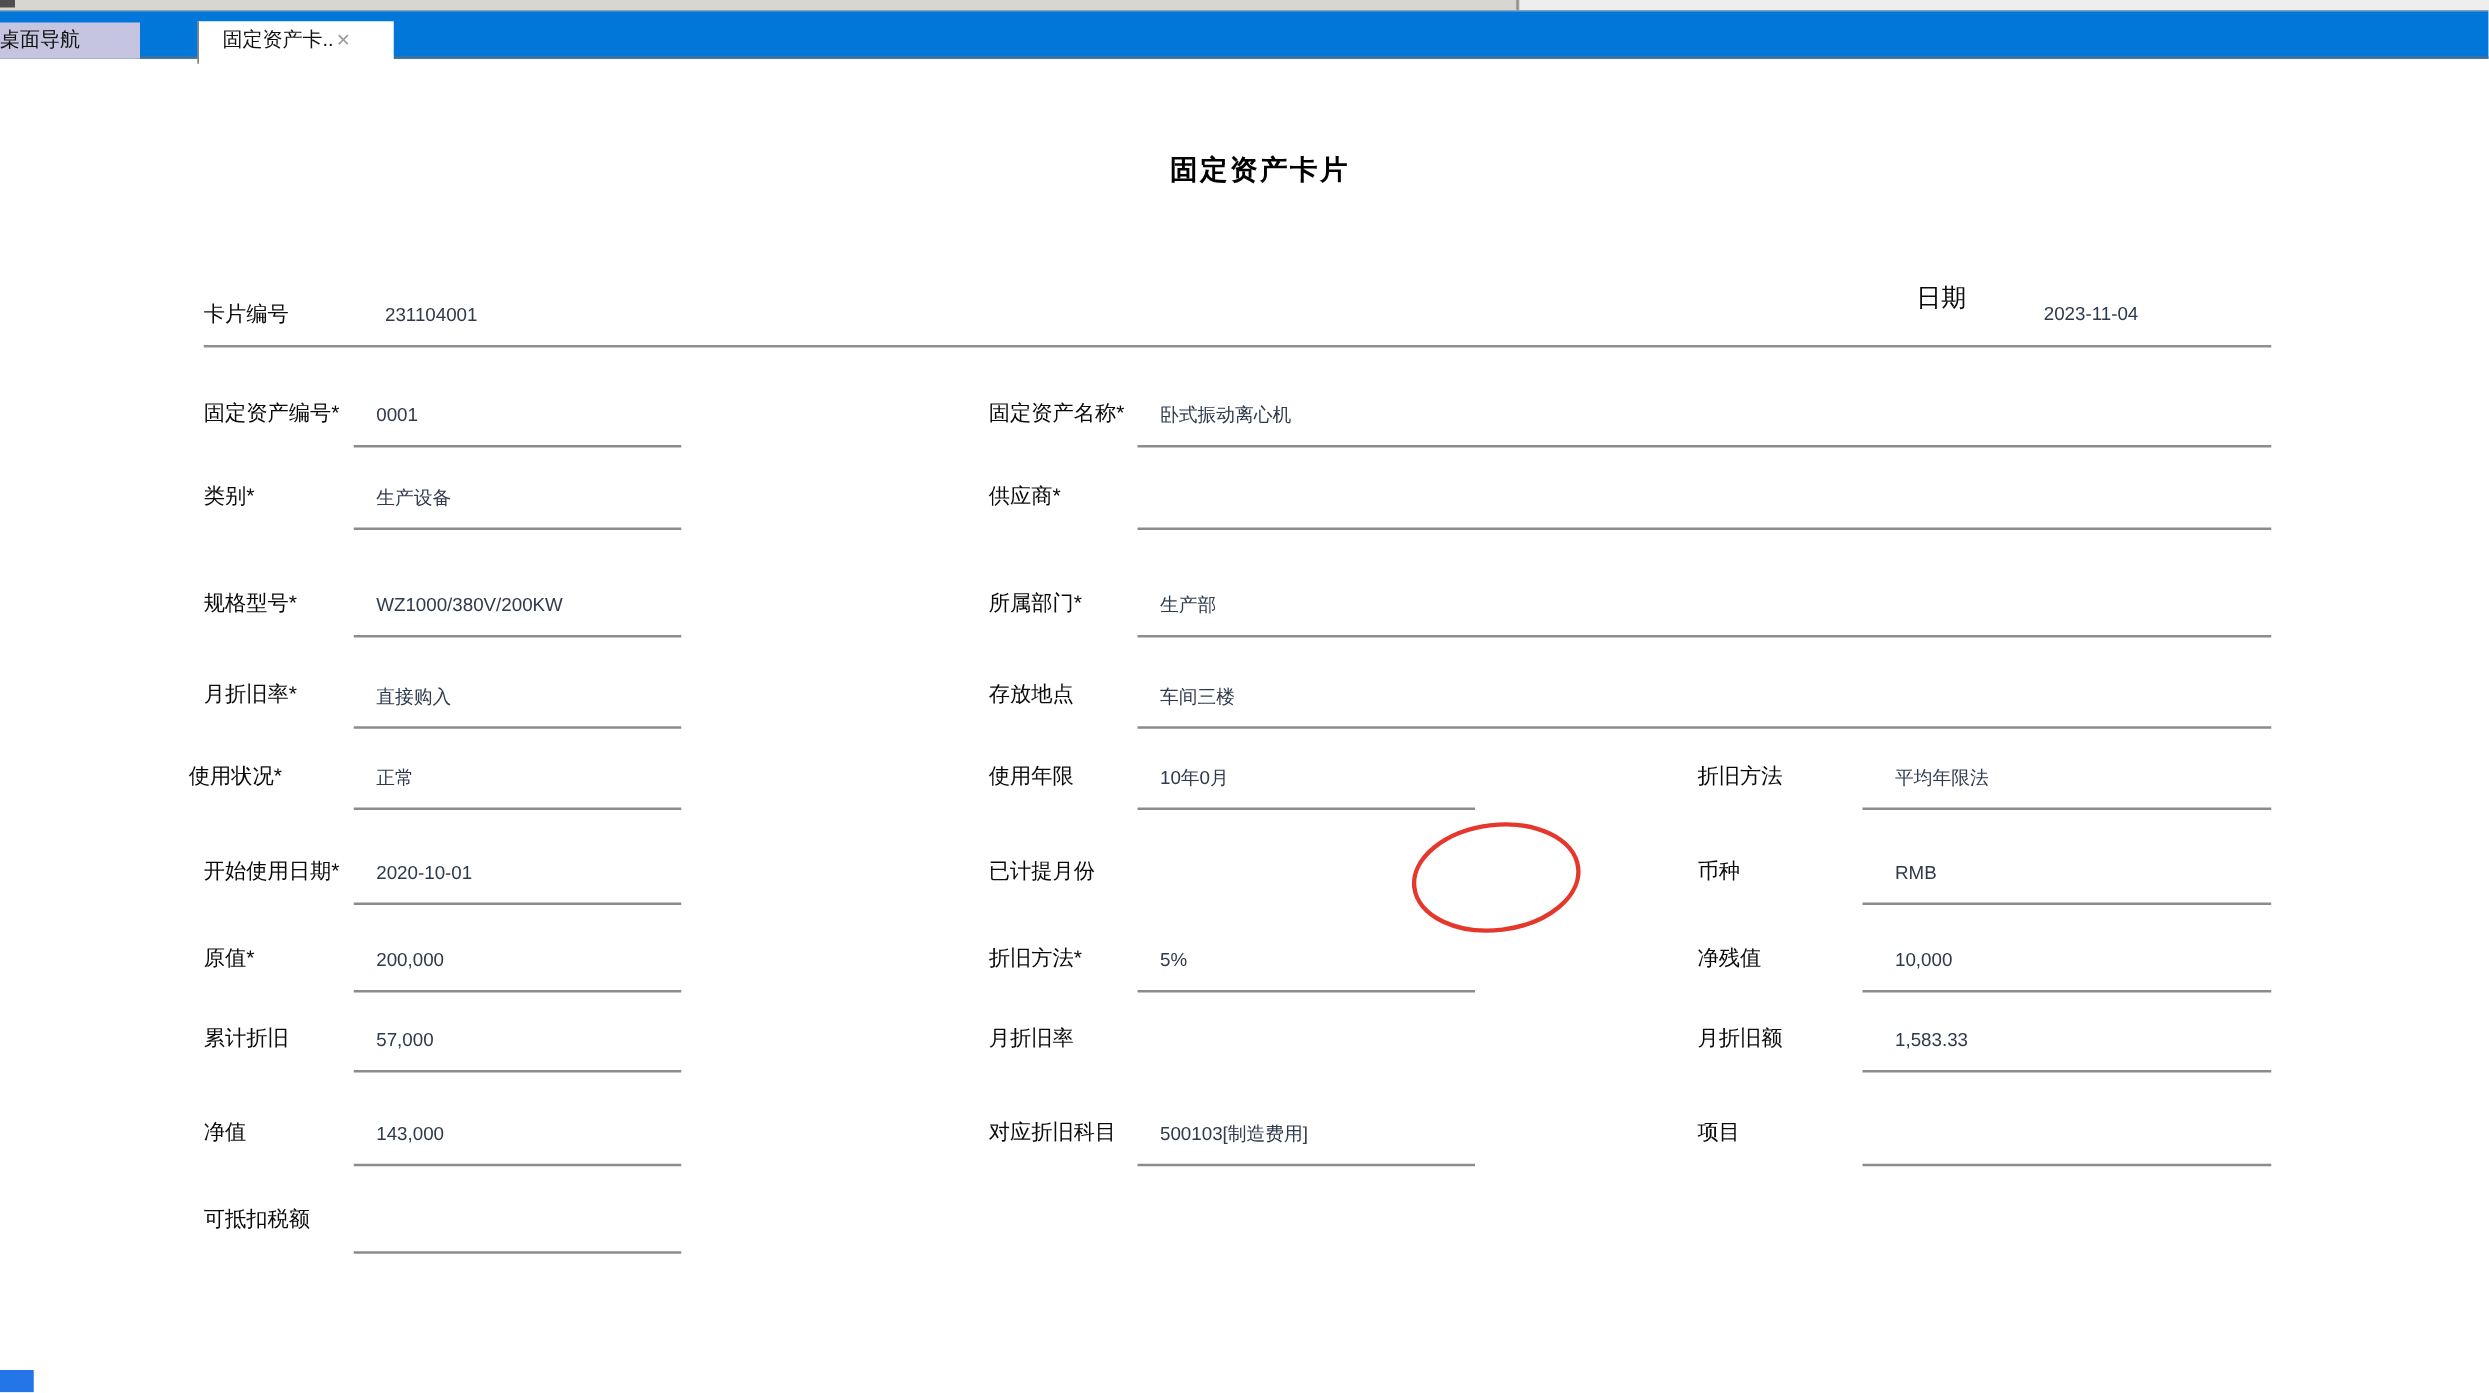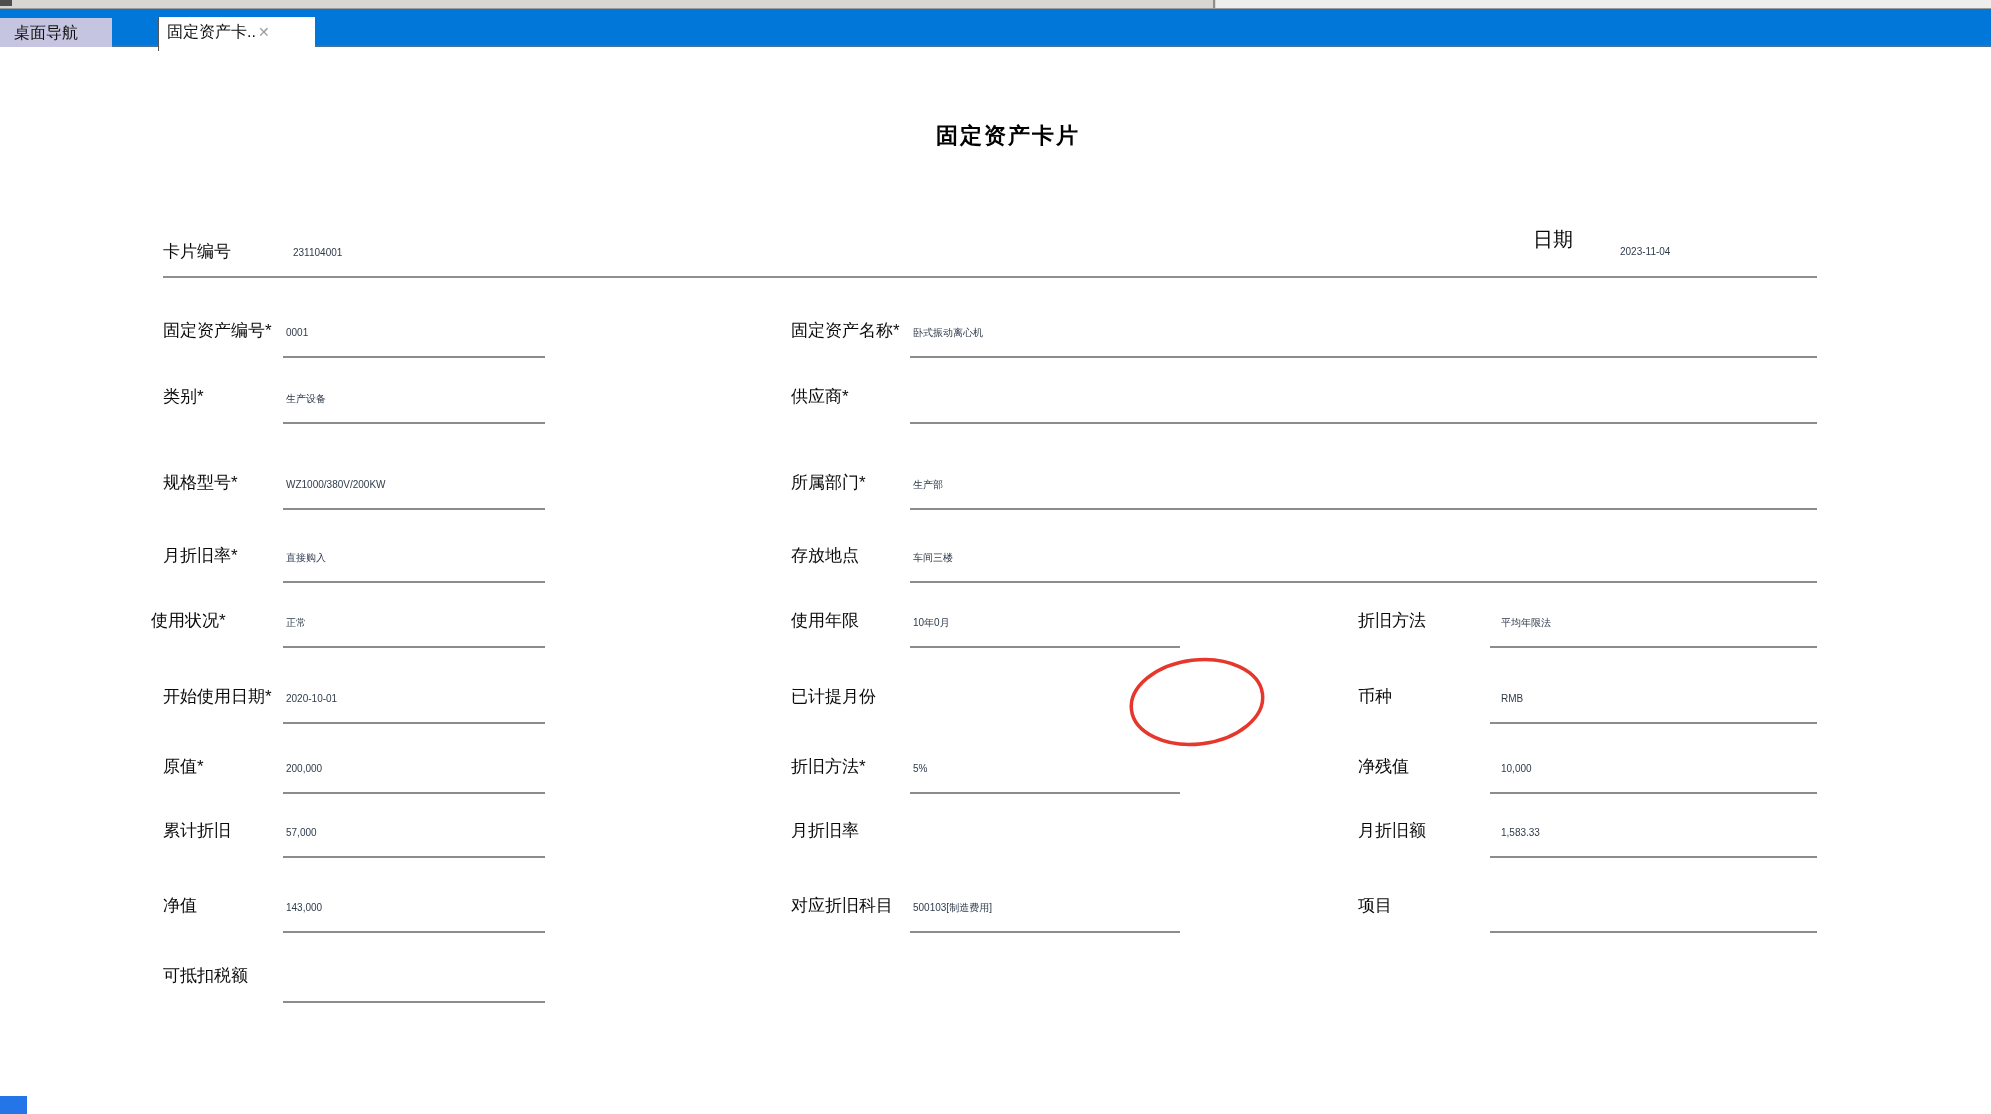--- a/index.html
+++ b/index.html
@@ -7,30 +7,30 @@
           font-family:"Liberation Sans","DejaVu Sans",sans-serif;overflow:hidden;}
 
   
   .top-strip{position:absolute;left:0;top:0;width:1991px;height:8px;background:#d8d6d1;border-bottom:1px solid #9b9b9b;}
   .strip-right{position:absolute;left:1216px;top:0;width:775px;height:8px;background:#eeeeec;}
   .strip-divider{position:absolute;left:1213px;top:0;width:2px;height:8px;background:#8f8f8f;}
   .strip-notch{position:absolute;left:0;top:0;width:12px;height:6px;background:#4e4e4e;}
   .blue-bar{position:absolute;left:0;top:9px;width:1991px;height:36px;background:#0277da;border-bottom:2px solid #46709c;}
 
   .tab{position:absolute;font-size:16px;color:#111;white-space:nowrap;cursor:default;}
-  .tab-home{left:0;top:18px;width:112px;height:29px;background:#c6c5e1;line-height:29px;padding-left:14px;box-sizing:border-box;overflow:hidden;}
-  .tab-active{left:158px;top:17px;width:157px;height:34px;background:#ffffff;line-height:30px;padding-left:8px;box-sizing:border-box;border-left:1px solid #555;z-index:3;}
+  .tab-home{left:0;top:18px;width:112px;height:29px;background:#c6c5e1;line-height:29px;padding-left:0;box-sizing:border-box;overflow:hidden;}
+  .tab-active{left:158px;top:17px;width:157px;height:34px;background:#ffffff;line-height:30px;padding-left:19px;box-sizing:border-box;border-left:1px solid #555;z-index:3;}
   .close{color:#9b9b9b;font-size:14px;margin-left:2px;}
 
   
   .title{position:absolute;left:858px;top:121px;width:300px;text-align:center;
          font-size:22px;font-weight:bold;color:#000;letter-spacing:2px;}
   .lbl{position:absolute;font-size:17px;color:#0a0a0a;line-height:22px;white-space:nowrap;}
   .lbl-big{position:absolute;font-size:20px;color:#0a0a0a;line-height:24px;white-space:nowrap;}
-  .val{font-size:10px;color:#2f3b4c;line-height:20px;white-space:nowrap;}
+  .val{font-size:15px;color:#2f3b4c;line-height:20px;white-space:nowrap;margin-left:15px;}
   .plain-val{position:absolute;}
   .uline{position:absolute;height:36px;border-bottom:2px solid #8c8c8c;box-sizing:border-box;}
   .uline .v-l{position:absolute;left:3px;top:1px;}
   .uline .v-pad{position:absolute;left:11px;top:1px;}
   .uline .v-r{position:absolute;right:80px;top:1px;}
   .rule{position:absolute;left:163px;top:276px;width:1654px;border-top:2px solid #8f8f8f;}
 
   .annot{position:absolute;left:1126px;top:654px;width:142px;height:96px;z-index:5;pointer-events:none;}
   .corner-blue{position:absolute;left:0;top:1096px;width:27px;height:18px;background:#2476e8;}
 </style>

